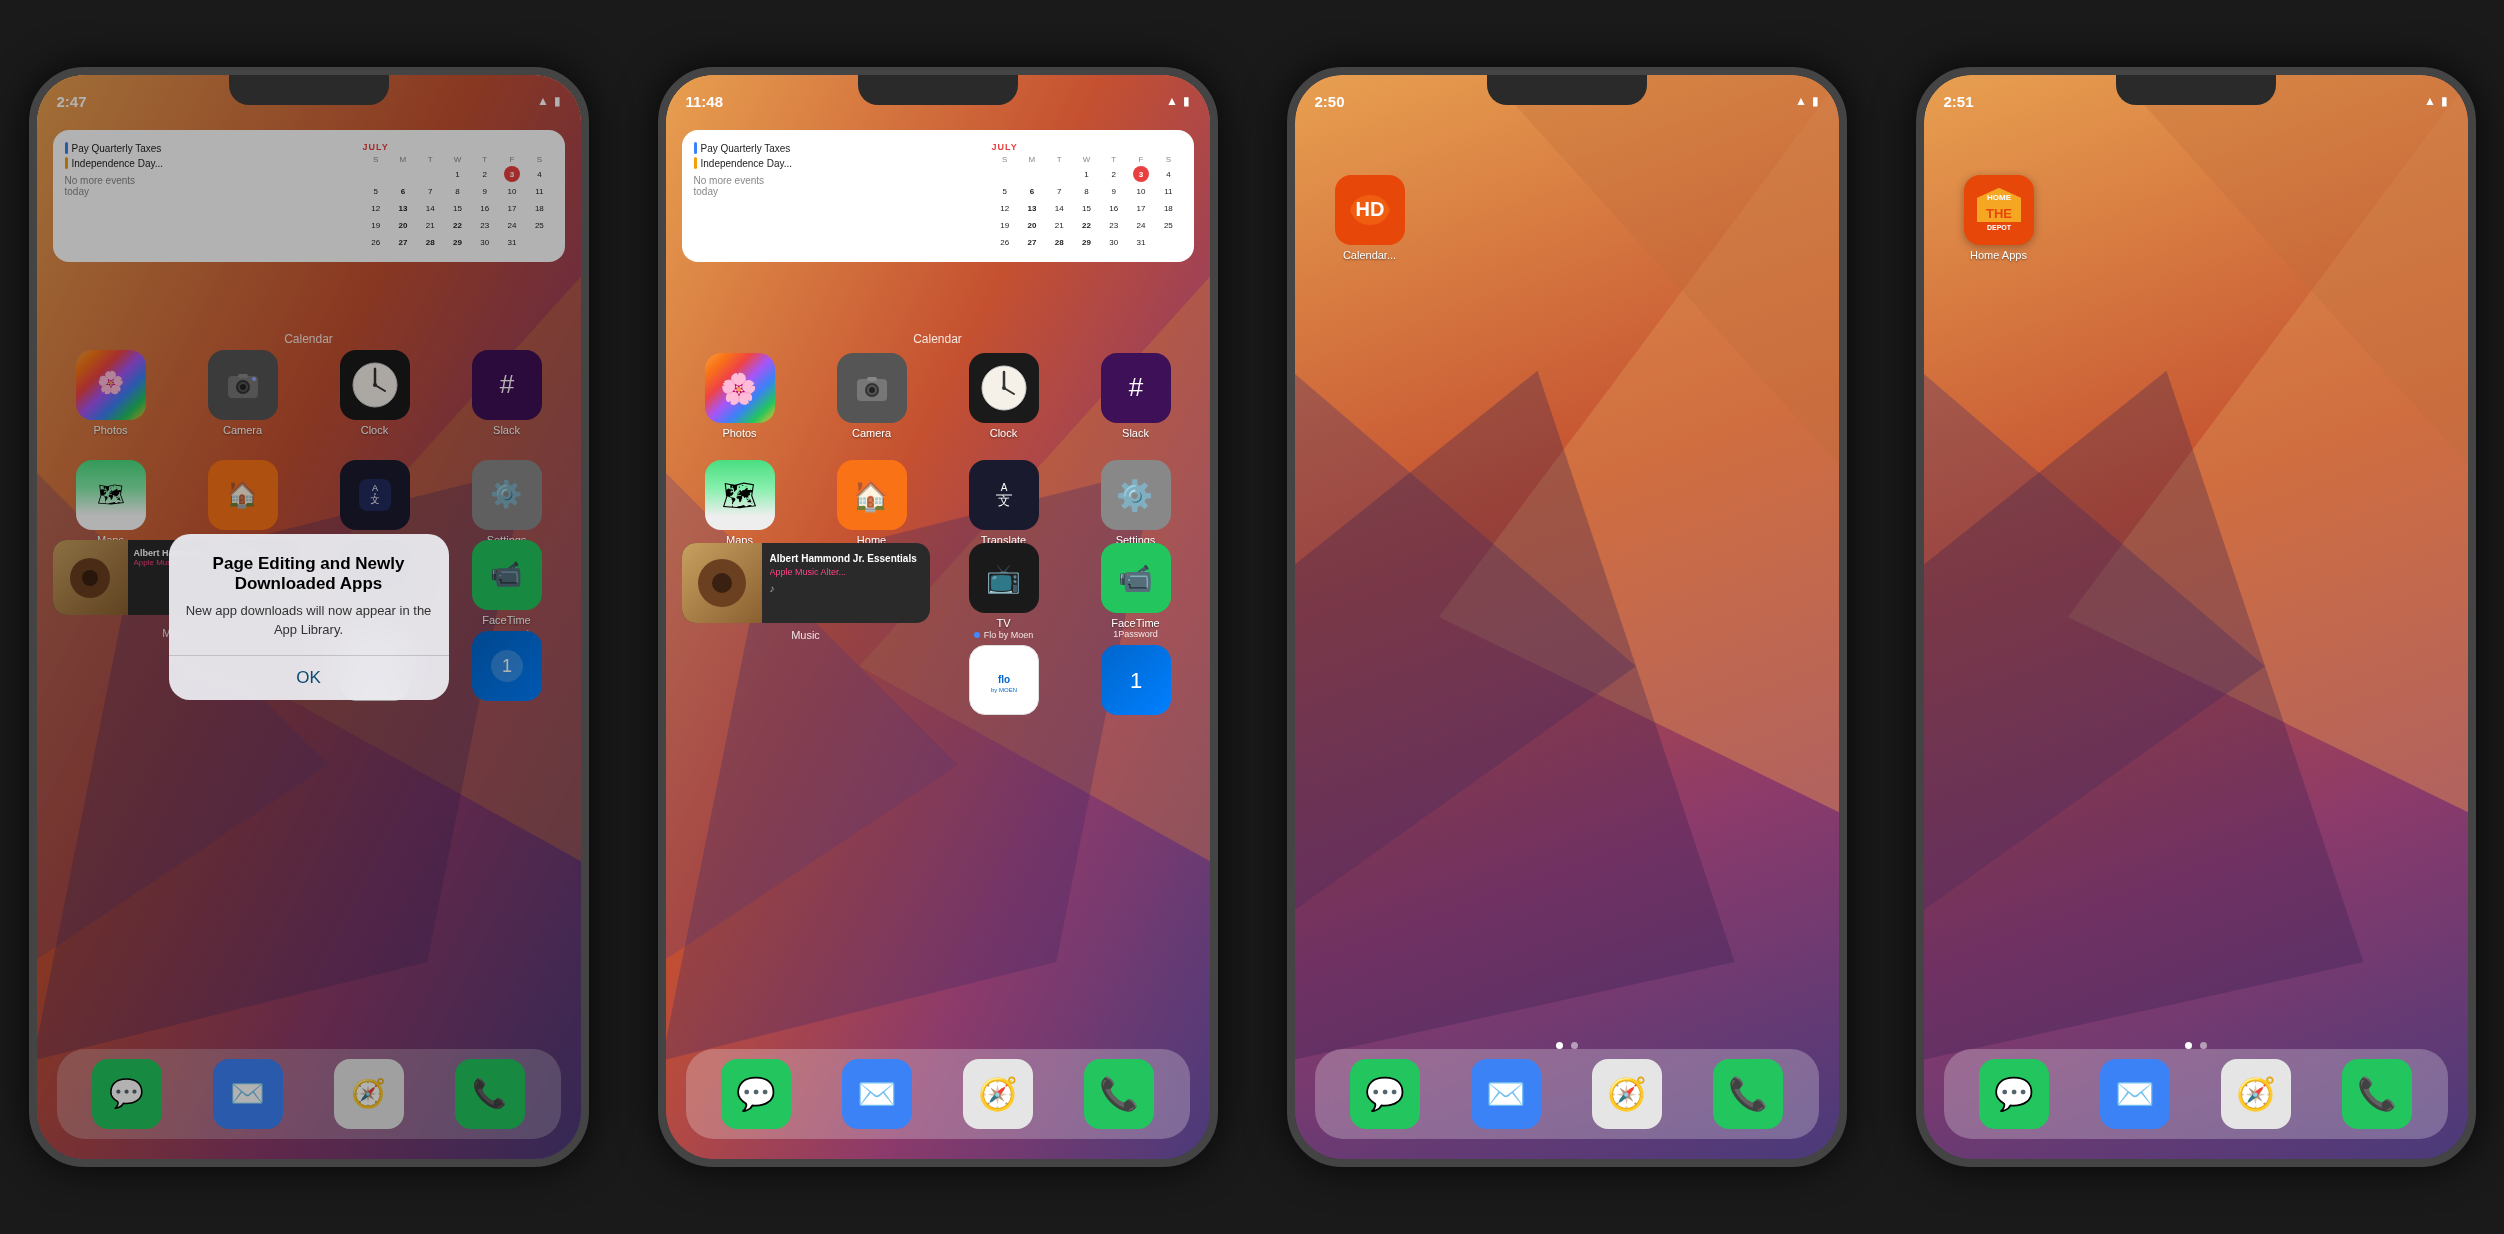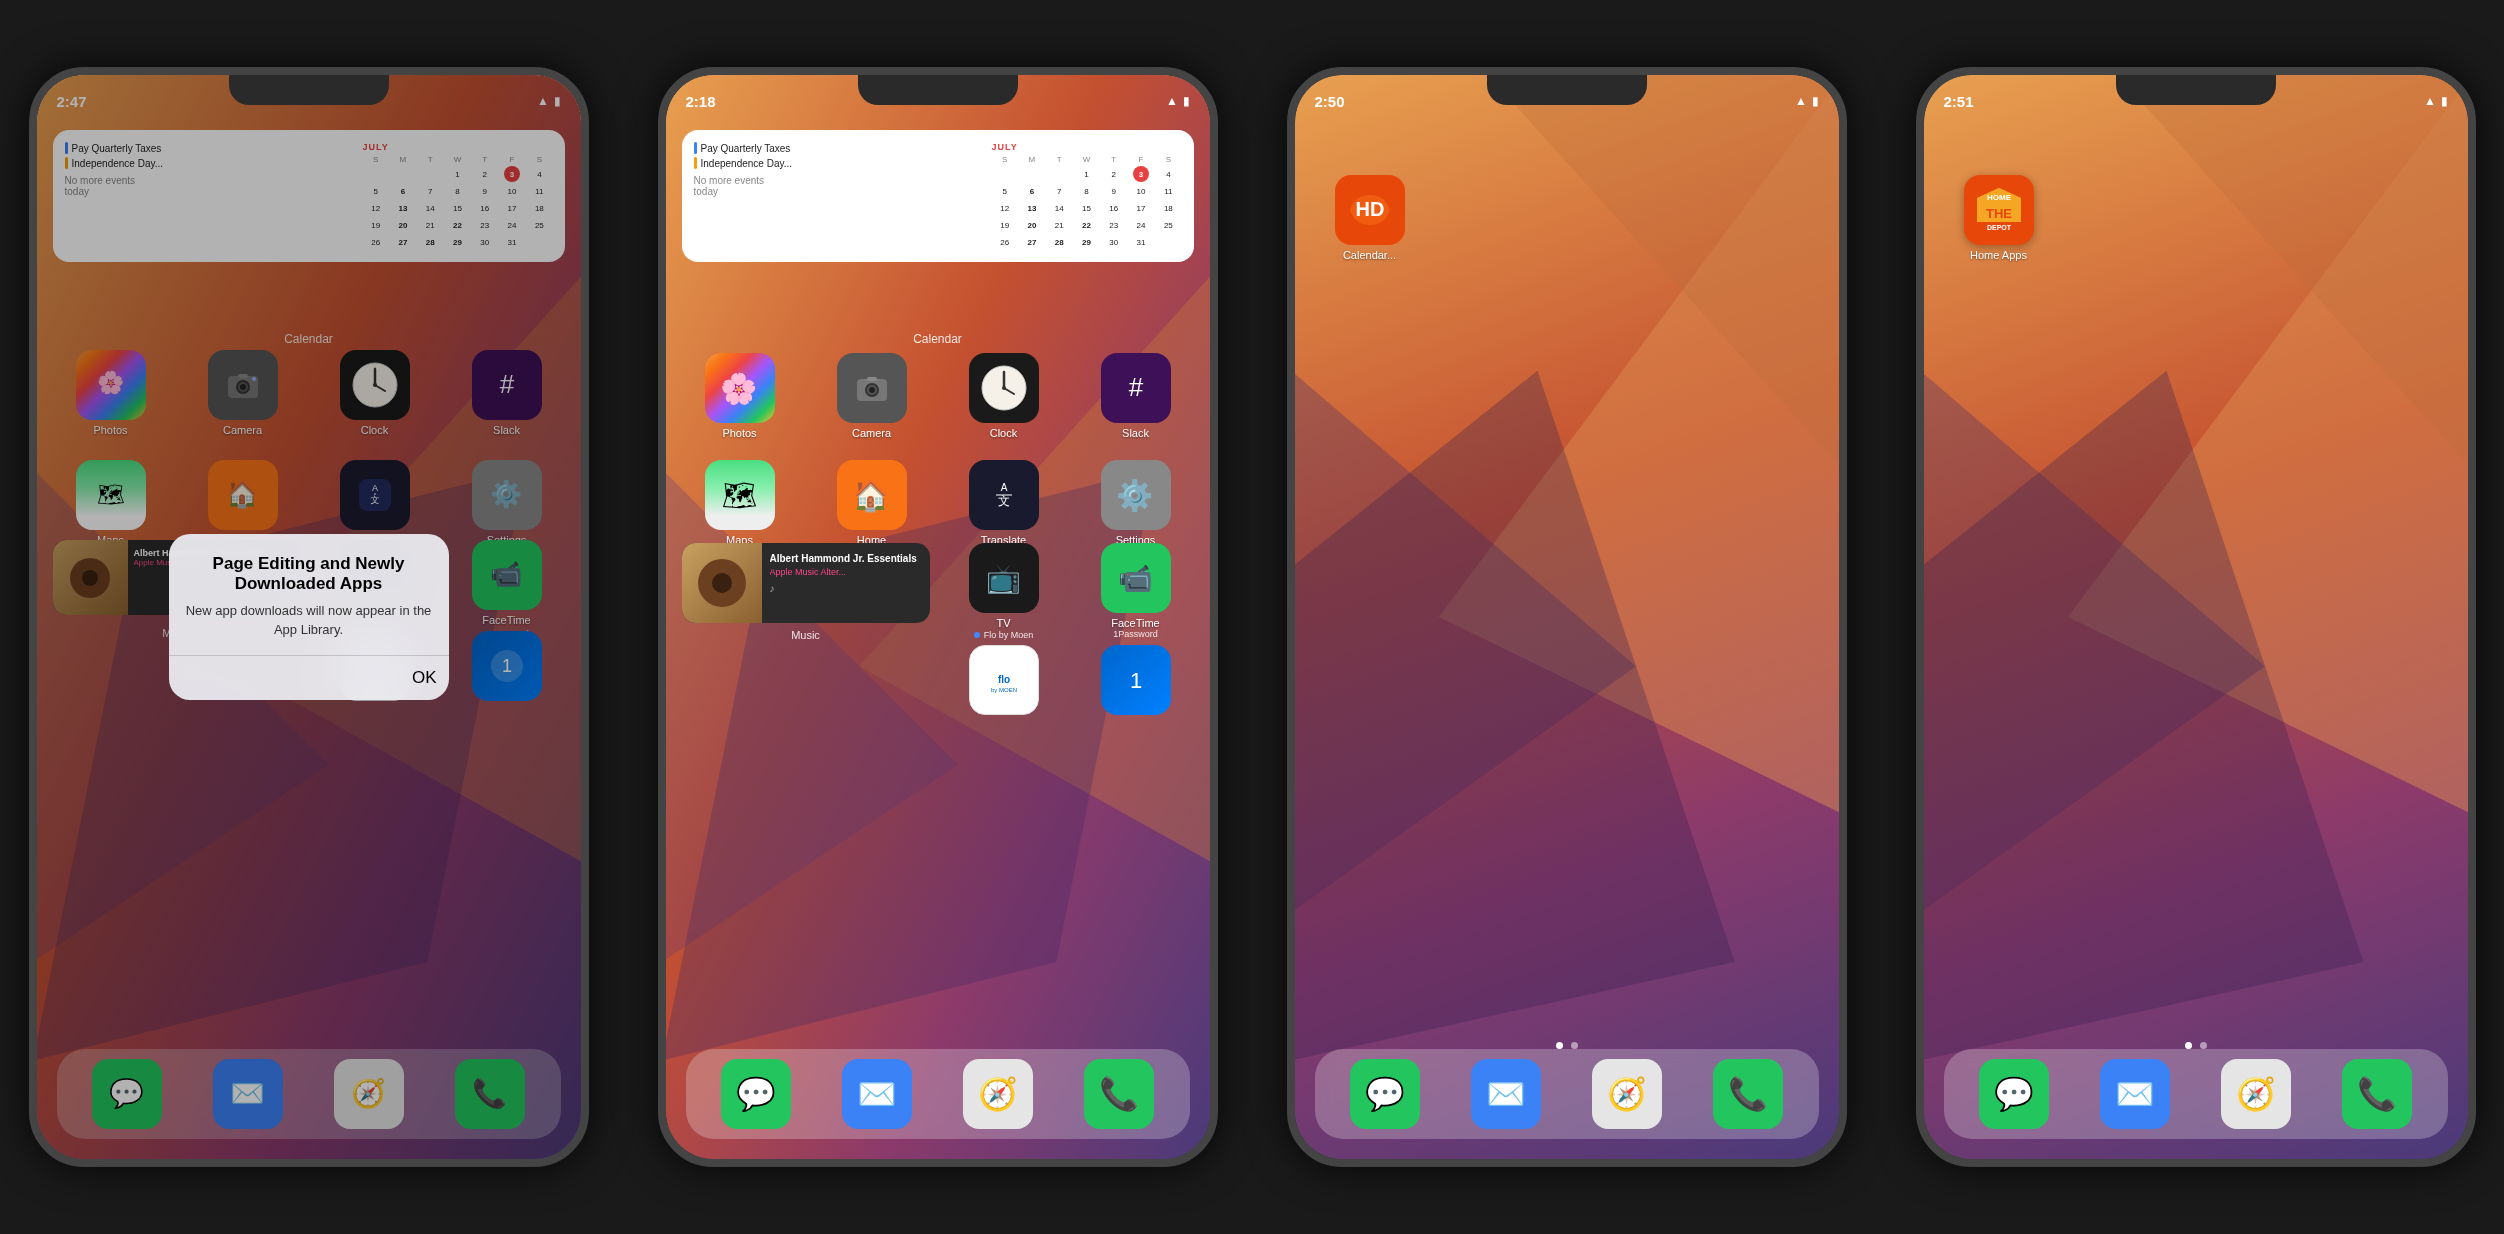--- a/index.html
+++ b/index.html
@@ -161,23 +161,23 @@
       font-size: 13px;
       color: #333;
       line-height: 1.4;
     }
     .dialog-buttons {
       border-top: 1px solid rgba(0,0,0,0.15);
     }
     .dialog-btn {
       width: 100%;
       padding: 12px;
-      text-align: right;
+      text-align: center;
       font-size: 17px;
-      color: #000000;
+      color: #0c4a6e;
       font-weight: 400;
       background: none;
       border: none;
       cursor: pointer;
     }
     
     .page-dots {
       position: absolute;
       bottom: 110px;
       left: 0; right: 0;
@@ -505,21 +505,21 @@
               <stop offset="100%" stop-color="#4a3a7a"></stop>
             </linearGradient>
           </defs>
           <rect width="560" height="1100" fill="url(#wg2)"></rect>
           <polygon points="560,200 200,600 560,800" fill="rgba(200,120,60,0.4)"></polygon>
           <polygon points="0,400 300,700 0,900" fill="rgba(100,60,120,0.3)"></polygon>
           <polygon points="100,500 500,400 400,900 0,1000" fill="rgba(60,40,100,0.3)"></polygon>
         </svg>
         <div class="notch"></div>
         <div class="status-bar">
-          <span class="status-time">2:18</span>
+          <span class="status-time">11:48</span>
           <div class="status-icons">
             <span class="status-icon">▲</span>
             <span class="status-icon">▮</span>
           </div>
         </div>
 
         <div style="position:absolute;top:55px;left:16px;right:16px;background:white;border-radius:16px;padding:12px;display:flex;gap:8px;">
           <div style="flex:1;min-width:0;">
             <div style="display:flex;align-items:center;gap:4px;margin-bottom:3px;">
               <div style="width:3px;height:12px;border-radius:2px;background:#3b82f6;flex-shrink:0;"></div>

